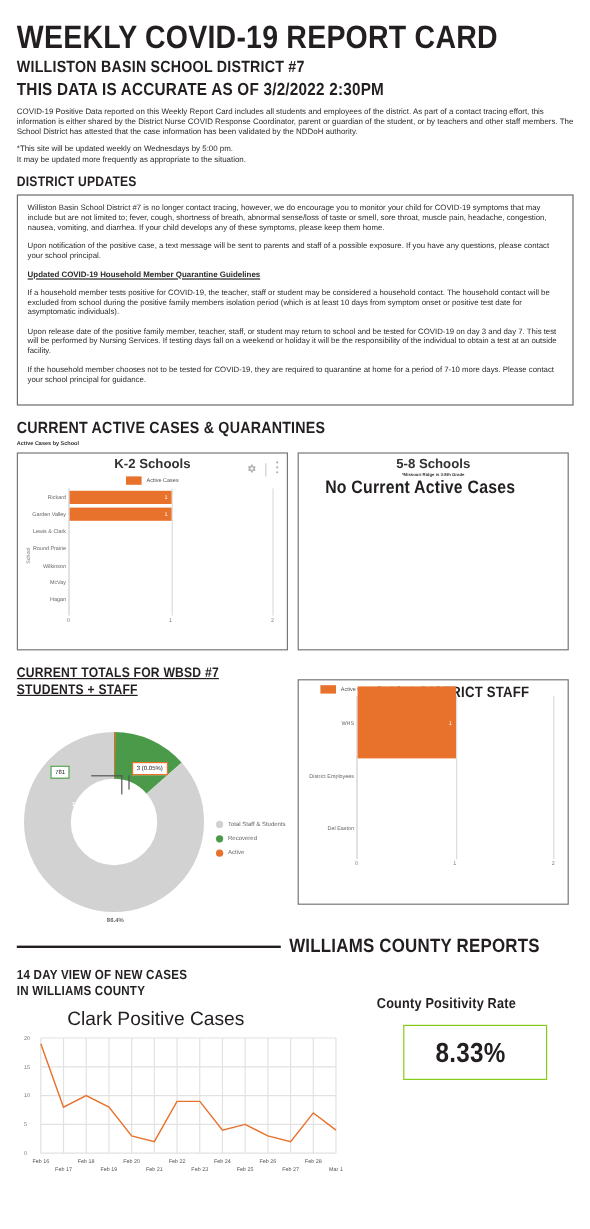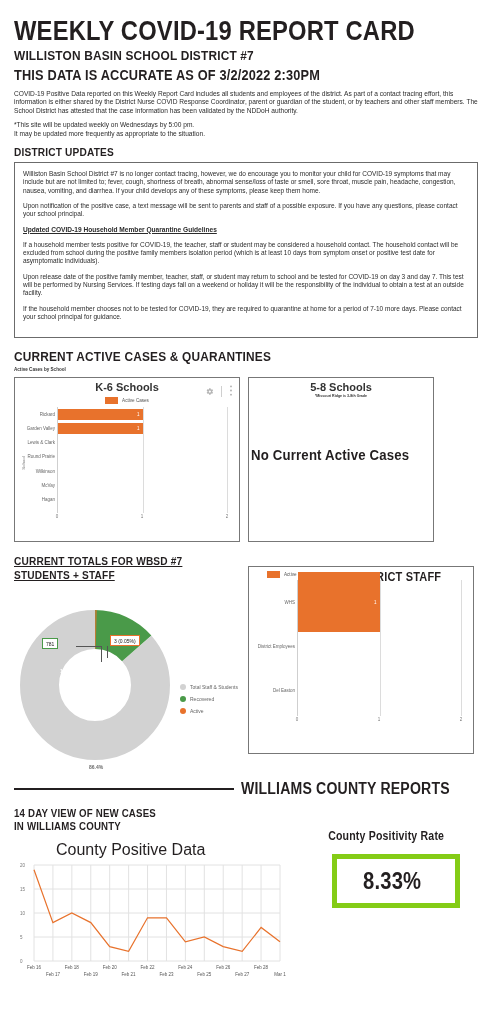--- a/index.html
+++ b/index.html
@@ -43,21 +43,21 @@
   .u-underline{font-weight:bold;text-decoration:underline;display:block;margin:0 0 7px 0;font-size:6.6px;}
 
   
   .block-title{font-size:13.5px;line-height:16px;margin-top:11px;}
   .block-subtitle{font-size:4.6px;line-height:6px;font-weight:bold;margin-top:2px;color:#333;}
 
   
   .cards{display:flex;gap:8px;margin-top:4px;}
   .card{border:1px solid #777;background:#fff;box-sizing:border-box;position:relative;}
   .card.k4{width:226px;height:165px;}
-  .card.s58{width:186px;height:165px;}
+  .card.s58{width:226px;height:165px;}
 
   .card-head{display:flex;align-items:center;justify-content:center;position:relative;height:18px;}
   .card-title{font-size:11px;font-weight:bold;color:#333;font-family:"Liberation Sans",sans-serif;}
   .card-icons{position:absolute;right:6px;top:4px;display:flex;align-items:center;gap:7px;}
   .ic{opacity:.55;}
   .vdiv{width:1px;height:11px;background:#cfcfcf;}
 
   .legend{display:flex;align-items:center;justify-content:center;gap:4px;margin-top:1px;}
   .legend .sw{width:13px;height:7px;background:#e8722c;display:inline-block;}
   .legend .lb{font-size:4.6px;color:#555;}
@@ -67,21 +67,21 @@
   .hbar-plot{position:relative;height:106px;margin-left:34px;margin-right:4px;border-left:1px solid #cfcfcf;}
   .axis-title{position:absolute;left:2px;top:50%;transform:translateY(-50%) rotate(-90deg);font-size:4.4px;color:#777;}
   .hrow{display:flex;align-items:center;height:14.2px;position:relative;}
   .hrow .cat{position:absolute;right:calc(100% + 3px);font-size:4.5px;color:#666;white-space:nowrap;}
   .hbar{background:#e8722c;height:11.5px;position:relative;display:flex;align-items:center;justify-content:flex-end;}
   .hbar .val{font-size:4.5px;color:#fff;padding-right:3px;}
   .gridv{position:absolute;top:0;bottom:0;width:1px;background:#dcdcdc;}
   .xaxis{position:relative;height:9px;margin-left:34px;margin-right:4px;}
   .xtick{position:absolute;top:1px;font-size:4.5px;color:#777;transform:translateX(-50%);}
 
-  .s58-center{display:flex;align-items:center;justify-content:center;height:112px;}
+  .s58-center{display:flex;align-items:flex-start;justify-content:center;height:112px;}
   .s58-center span{font-size:15px;}
 
   
   .totals{display:flex;gap:8px;margin-top:2px;}
   .donut-col{width:226px;position:relative;height:210px;text-decoration:underline;}
   .donut-stage{position:relative;width:226px;height:180px;margin-top:14px;}
   .donut-svg{position:absolute;left:6px;top:14px;}
   .callout{position:absolute;font-size:5px;background:#fff;padding:1.5px 3px;white-space:nowrap;}
   .callout.green{border:1px solid #4a9a49;color:#222;left:28px;top:42px;}
   .callout.orange{border:1px solid #e8722c;color:#222;left:96px;top:39px;}
@@ -91,23 +91,23 @@
   .pie-legend{position:absolute;right:2px;top:88px;font-size:5px;color:#666;}
   .pie-legend div{display:flex;align-items:center;gap:4px;margin-bottom:6px;}
   .dot{width:6px;height:6px;border-radius:50%;display:inline-block;}
 
   .card.g912{width:226px;height:210px;border:1px solid #777;box-sizing:border-box;position:relative;}
   .g912-title{position:absolute;right:14px;top:3px;font-size:12.5px;}
 
   
   .county-wrap{display:flex;gap:10px;margin-top:5px;}
   .county-left{width:290px;}
-  .county-right{flex:1;text-align:center;padding-top:26px;}
+  .county-right{flex:1;padding-top:26px;}
   .cr-title{font-size:12px;}
-  .rate-box{border:5px solid #84cc16;margin:11px auto 0 auto;width:118px;height:44px;display:flex;align-items:center;justify-content:center;}
+  .rate-box{border:1px solid #84cc16;margin:11px auto 0 auto;width:118px;height:44px;display:flex;align-items:center;justify-content:center;}
   .rate-box span{font-size:23px;}
 
   .line-title{font-size:11px;line-height:13px;margin-top:4px;}
   .lc-legend{display:flex;align-items:center;gap:4px;margin:8px 0 0 38px;}
 
   .linechart{position:relative;margin-top:2px;}
   .lc-ylab{position:absolute;font-size:4.5px;color:#777;transform:translateY(-50%);}
   .lc-xlab{position:absolute;font-size:4.5px;color:#555;transform:translateX(-50%);}
 </style>
 </head>
@@ -134,21 +134,21 @@
     <p>If the household member chooses not to be tested for COVID-19, they are required to quarantine at home for a period of 7-10 more days. Please contact your school principal for guidance.</p>
   </div>
 
   <div class="cond block-title">CURRENT ACTIVE CASES &amp; QUARANTINES</div>
   <div class="block-subtitle">Active Cases by School</div>
 
   <div class="cards">
 
     <div class="card k4">
       <div class="card-head">
-        <div class="card-title">K-6 Schools</div>
+        <div class="card-title">K-2 Schools</div>
         <div class="card-icons">
           <span class="ic">
             <svg width="9" height="9" viewBox="0 0 24 24">
                 <path fill="#777" d="M19.4 13a7.8 7.8 0 000-2l2.1-1.6-2-3.4-2.5 1a7.6 7.6 0 00-1.7-1L14.9 3h-3.9l-.4 2.7c-.6.2-1.2.6-1.7 1l-2.5-1-2 3.4L6.5 11a7.8 7.8 0 000 2l-2.1 1.6 2 3.4 2.5-1c.5.4 1.1.8 1.7 1l.4 2.7h3.9l.4-2.7c.6-.2 1.2-.6 1.7-1l2.5 1 2-3.4-2.1-1.6zM12.9 15a3 3 0 110-6 3 3 0 010 6z"></path>
               </svg>
           </span>
           <span class="vdiv"></span>
           <span class="ic">
             <svg width="4" height="11" viewBox="0 0 4 16">
                 <circle cx="2" cy="2" r="1.4" fill="#777"></circle>
@@ -292,21 +292,21 @@
     <div class="ln"></div>
   </div>
 
   <div class="county-wrap">
     <div class="county-left">
       <div class="cond line-title">14 DAY VIEW OF NEW CASES</div>
       <div class="cond line-title" style="margin-top:0">IN WILLIAMS COUNTY</div>
 
       <div class="lc-legend">
         <span class="ln-sw"></span>
-        <span class="lb">County Positive Data</span>
+        <span class="lb">Clark Positive Cases</span>
       </div>
 
       <div class="linechart" id="lcwrap" style="height: 120px;"><svg width="272" height="104">
             <line x1="20" y1="100" x2="266" y2="100" stroke="#e2e2e2" stroke-width="1"></line>
             <line x1="20" y1="76" x2="266" y2="76" stroke="#e2e2e2" stroke-width="1"></line>
             <line x1="20" y1="52" x2="266" y2="52" stroke="#e2e2e2" stroke-width="1"></line>
             <line x1="20" y1="28" x2="266" y2="28" stroke="#e2e2e2" stroke-width="1"></line>
             <line x1="20" y1="4" x2="266" y2="4" stroke="#e2e2e2" stroke-width="1"></line>
             <line x1="20" y1="4" x2="20" y2="100" stroke="#e2e2e2" stroke-width="1"></line>
             <line x1="38.92307692307692" y1="4" x2="38.92307692307692" y2="100" stroke="#e2e2e2" stroke-width="1"></line>

